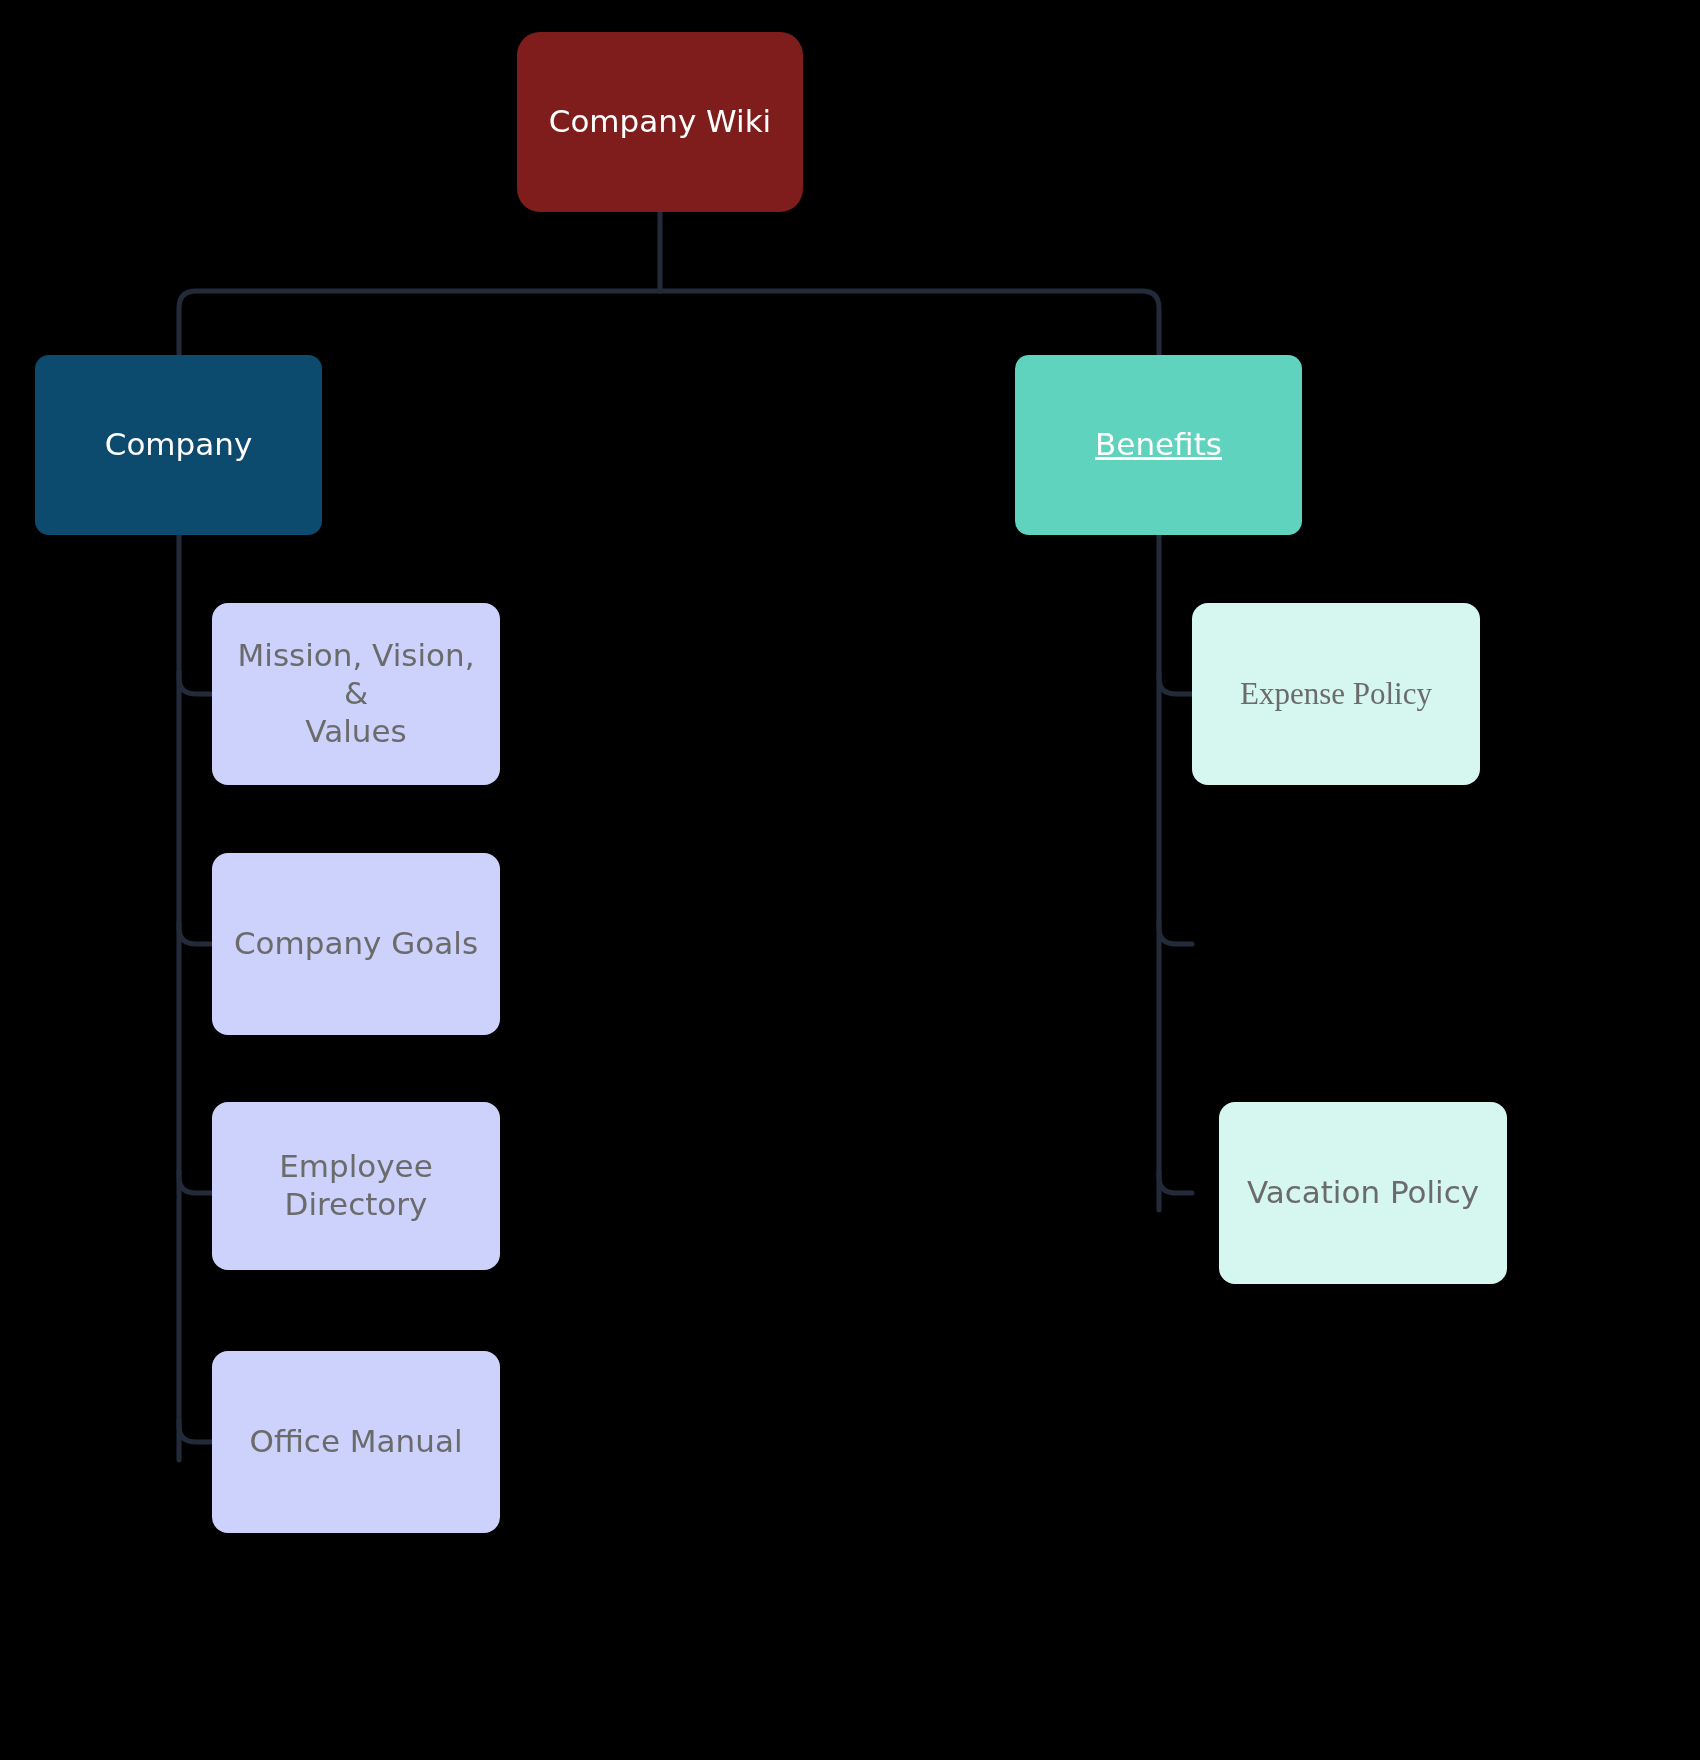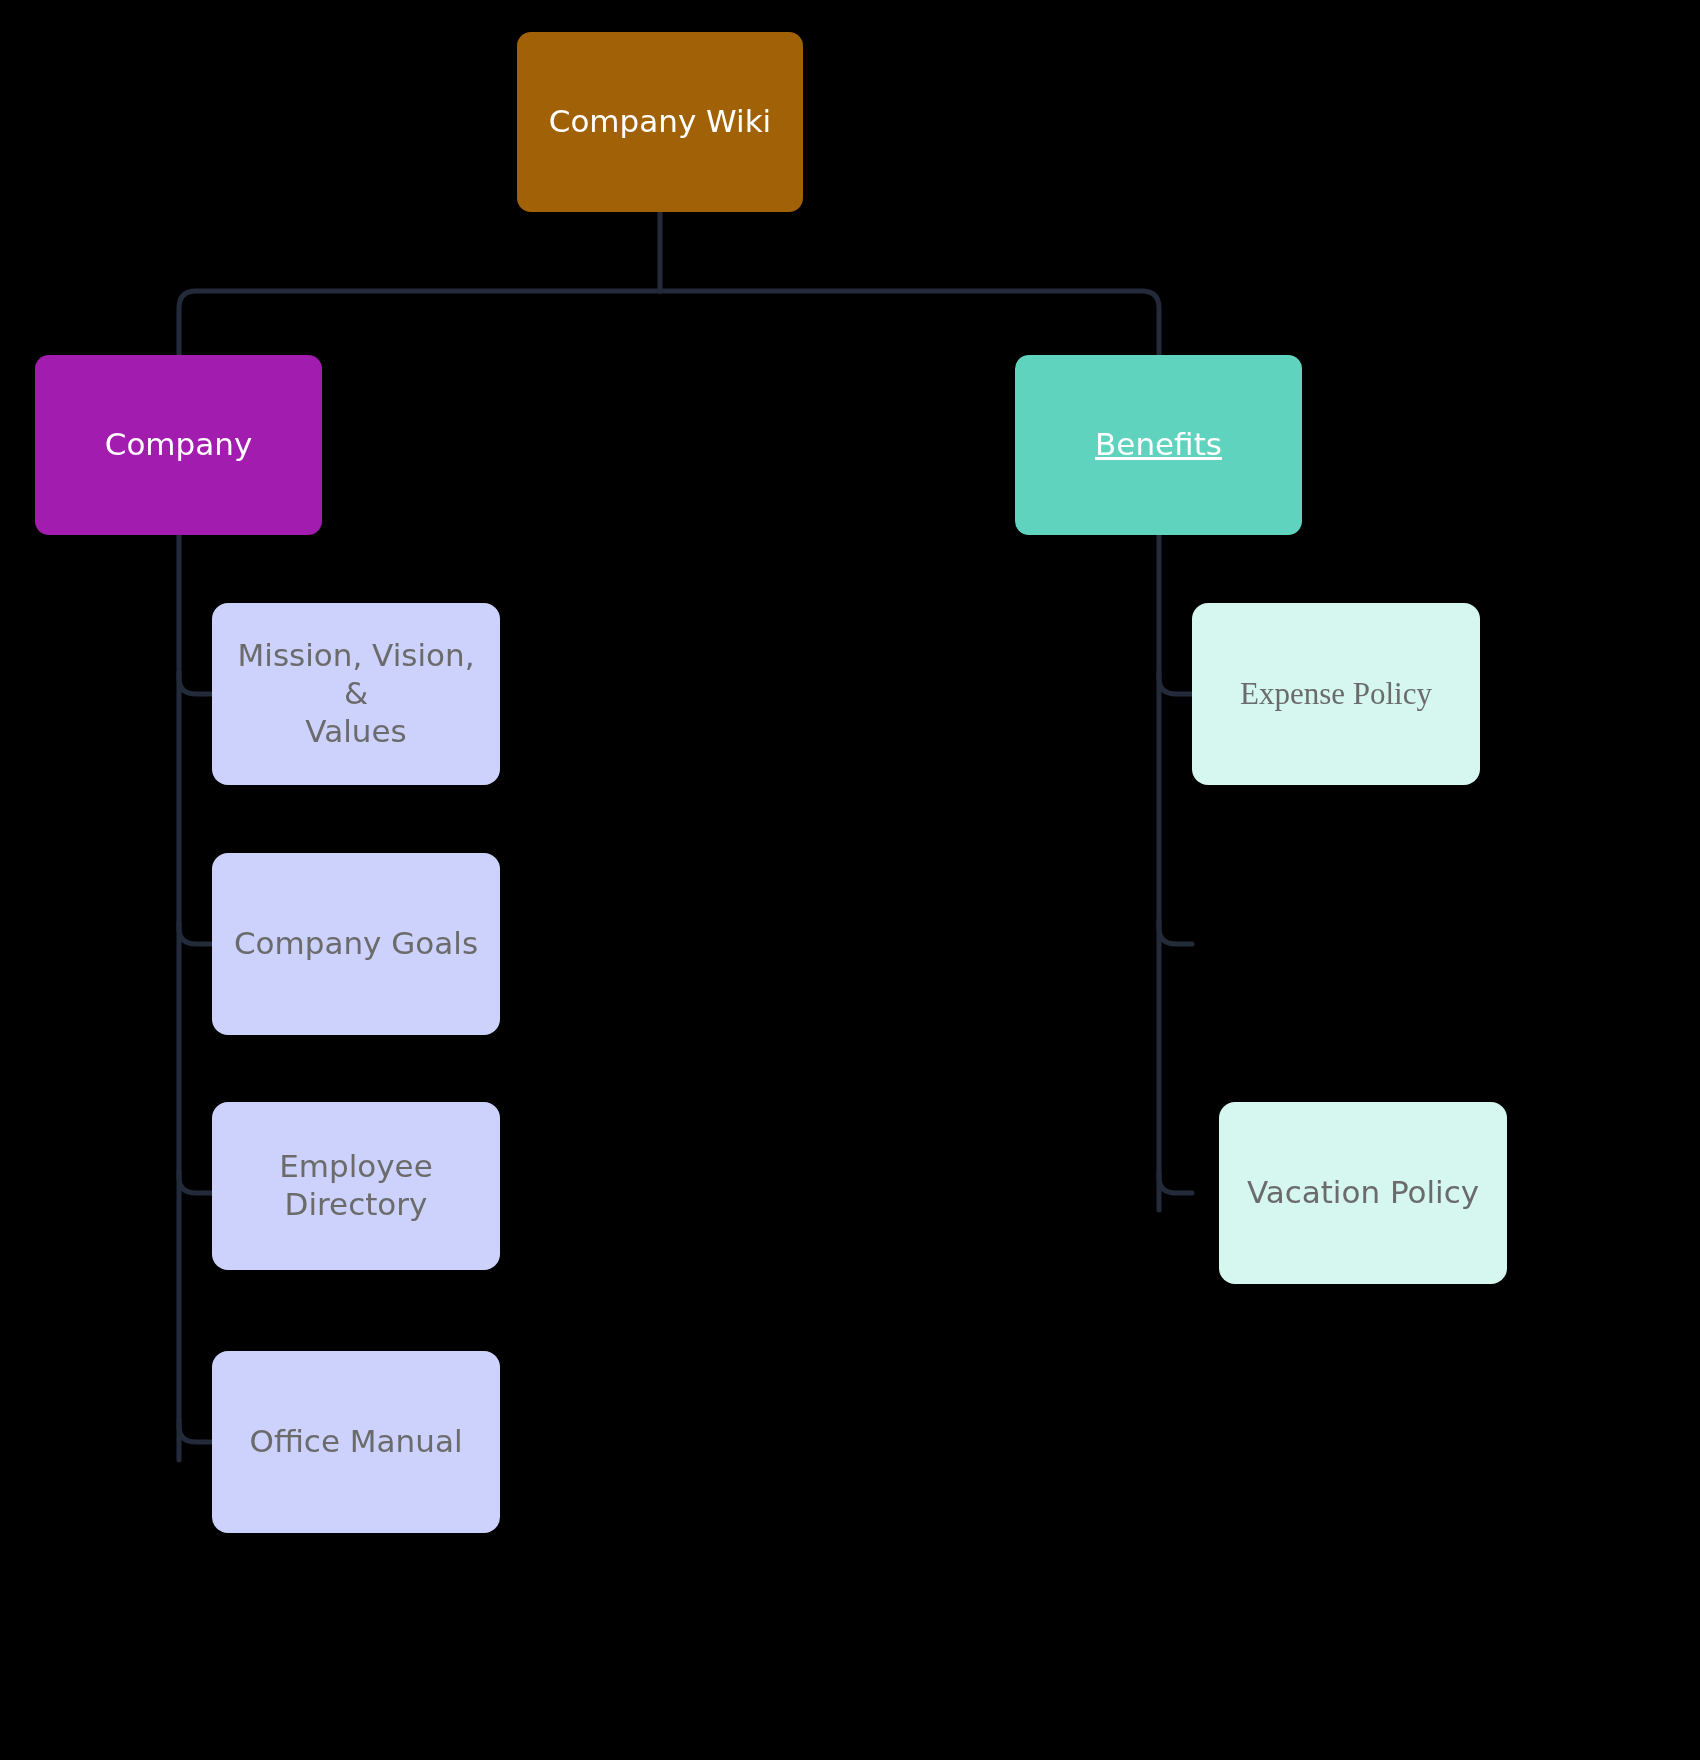--- a/index.html
+++ b/index.html
@@ -43,28 +43,29 @@
     padding: 6px 14px;
   }
 
   .node-label {
     display: block;
     white-space: pre-line;
   }
 
   
   .node.root {
-    background: #a16207;
+    background: #7f1d1d;
     color: #ffffff;
     font-size: 31px;
+    border-radius: 23px;
   }
 
   
   .node.branch-company {
-    background: #a21caf;
+    background: #0c4a6e;
     color: #ffffff;
     font-size: 31px;
   }
 
   
   .node.branch-benefits {
     background: #5fd3bd;
     color: #ffffff;
     font-size: 31px;
     text-decoration: underline;

